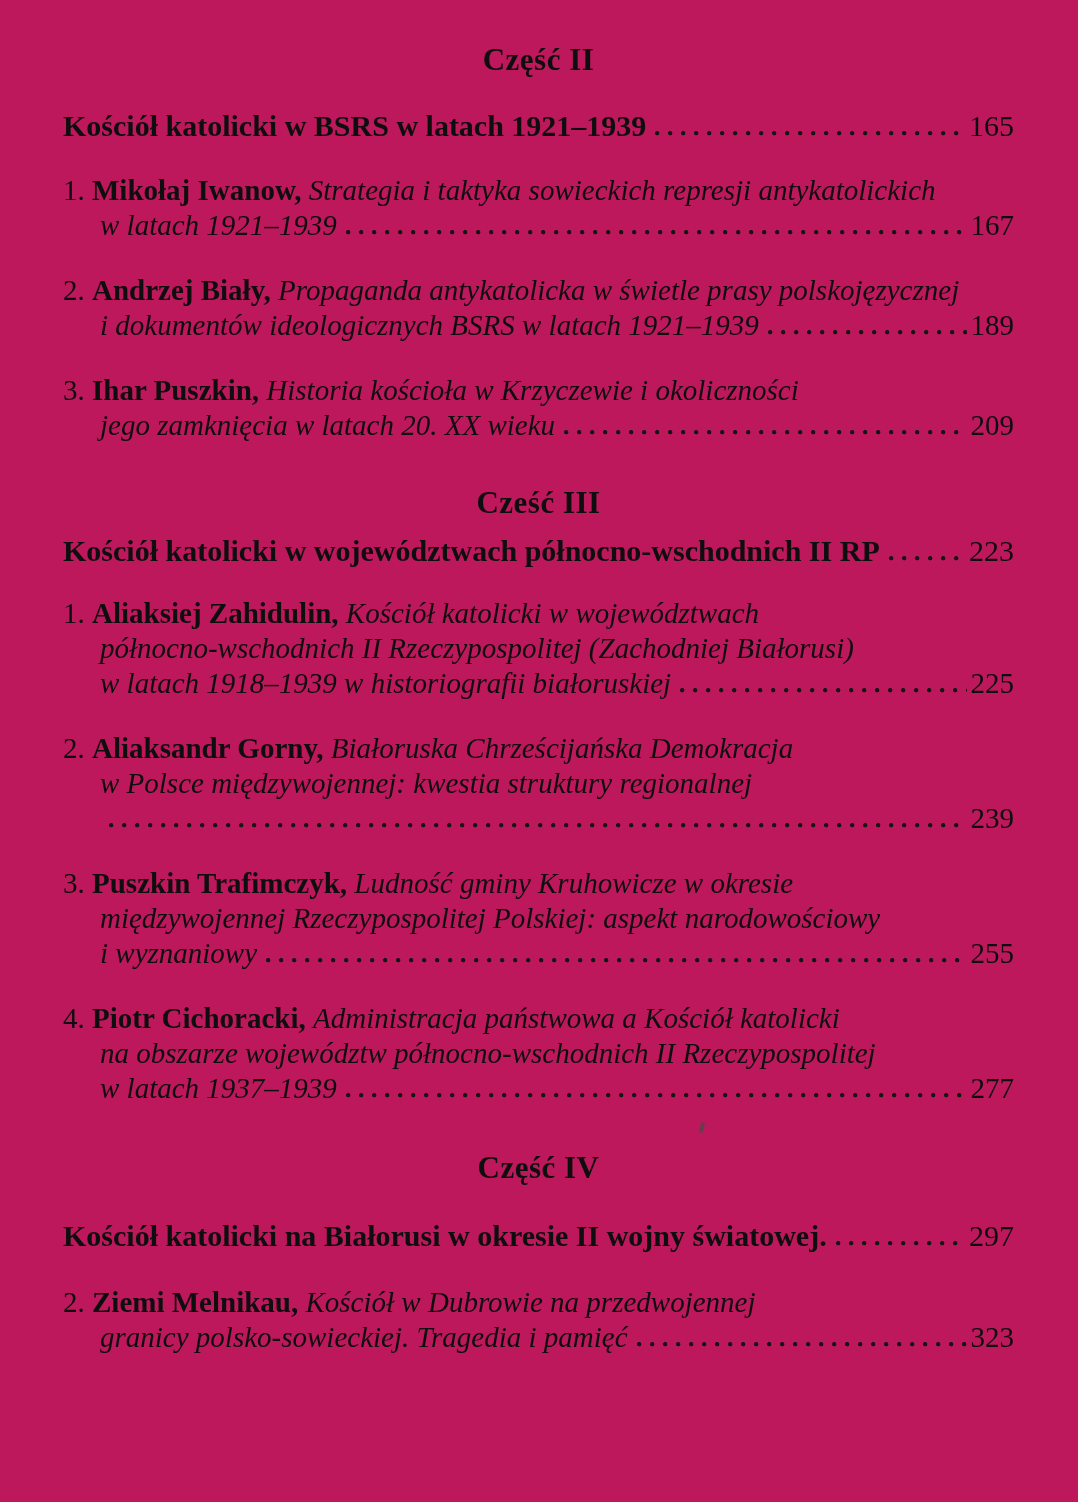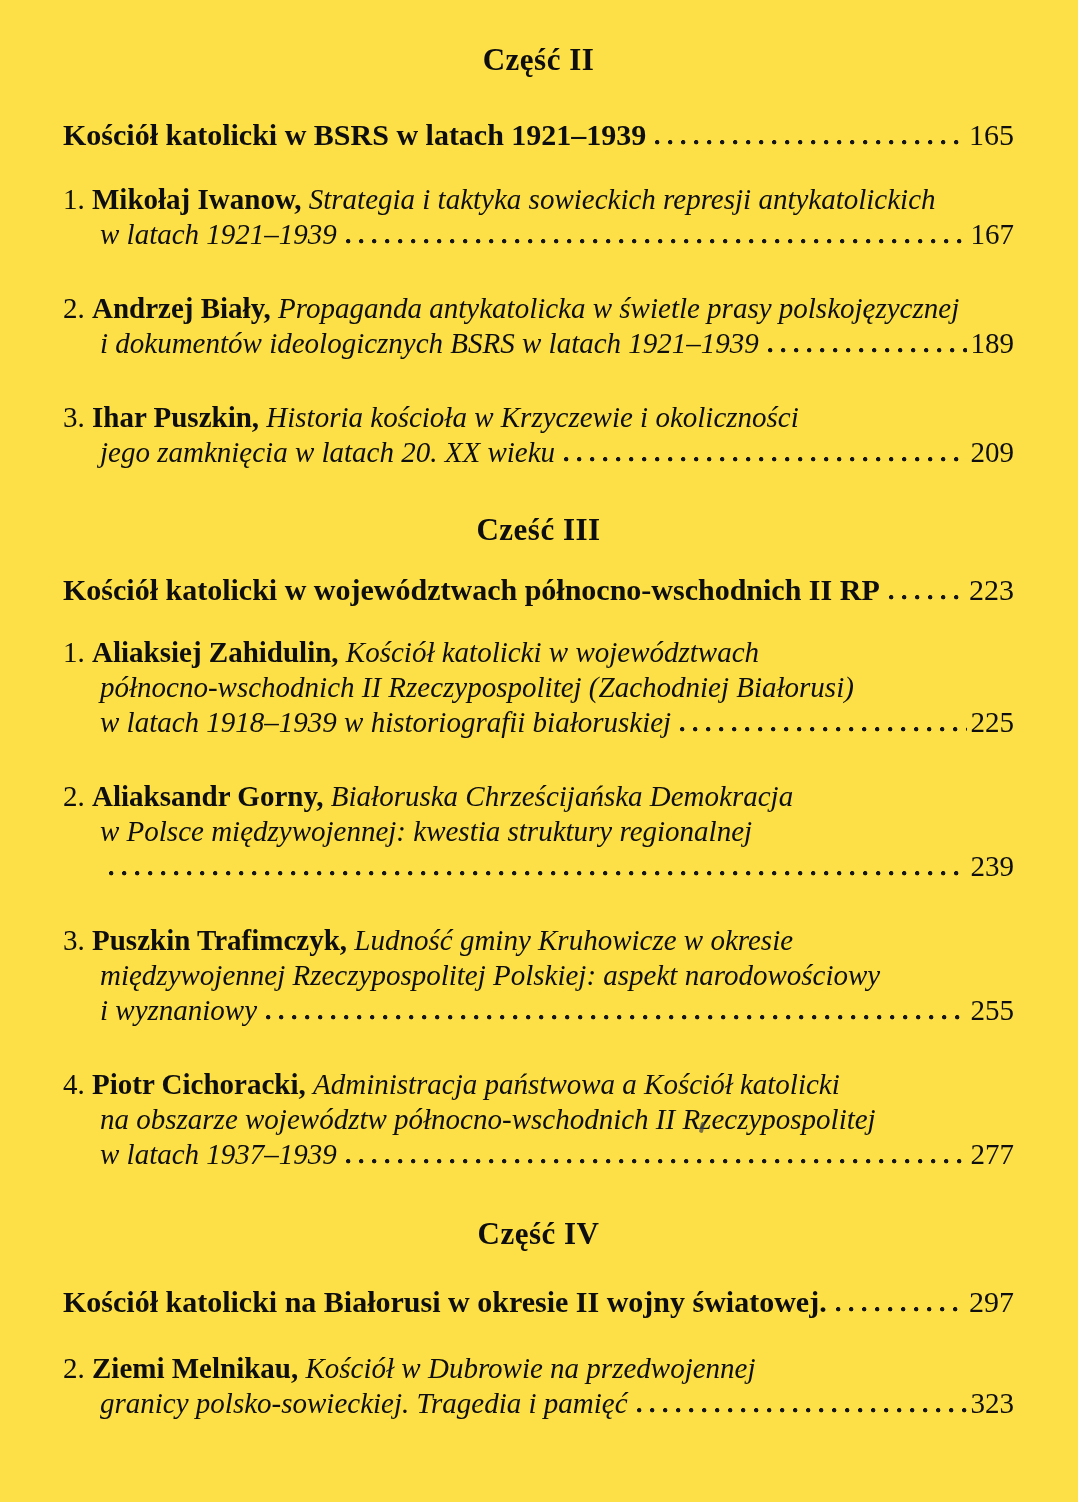--- a/index.html
+++ b/index.html
@@ -4,44 +4,44 @@
 <style>
   html, body {
     margin: 0;
     padding: 0;
     background: #ffffff;
   }
   .page {
     position: relative;
     width: 1078px;
     height: 1502px;
-    background: #fde047;
+    background: #be185d;
     color: #0e0e0e;
     font-family: "Liberation Serif", "DejaVu Serif", serif;
     font-size: 29px;
     line-height: 35px;
     box-sizing: border-box;
     padding: 0 64px 0 63px;
     overflow: hidden;
   }
   .part-heading {
     margin: 0;
     text-align: center;
     font-size: 31px;
     line-height: 36px;
     font-weight: 700;
     letter-spacing: 0.5px;
   }
   .mt-42 { margin-top: 42px; }
   .mt-44 { margin-top: 44px; }
-  .mt-30 { margin-top: 39px; justify-content: flex-end; }
+  .mt-30 { margin-top: 30px; justify-content: flex-end; }
   .mt-31 { margin-top: 31px; }
   .mt-29 { margin-top: 29px; }
   .mt-27 { margin-top: 27px; }
-  .mt-24 { margin-top: 24px; }
+  .mt-24 { margin-top: 12px; }
   .mt-22 { margin-top: 32px; }
   .row {
     display: flex;
     align-items: baseline;
   }
   .part-title {
     font-size: 30px;
     line-height: 36px;
   }
   .part-title .pt-text {

